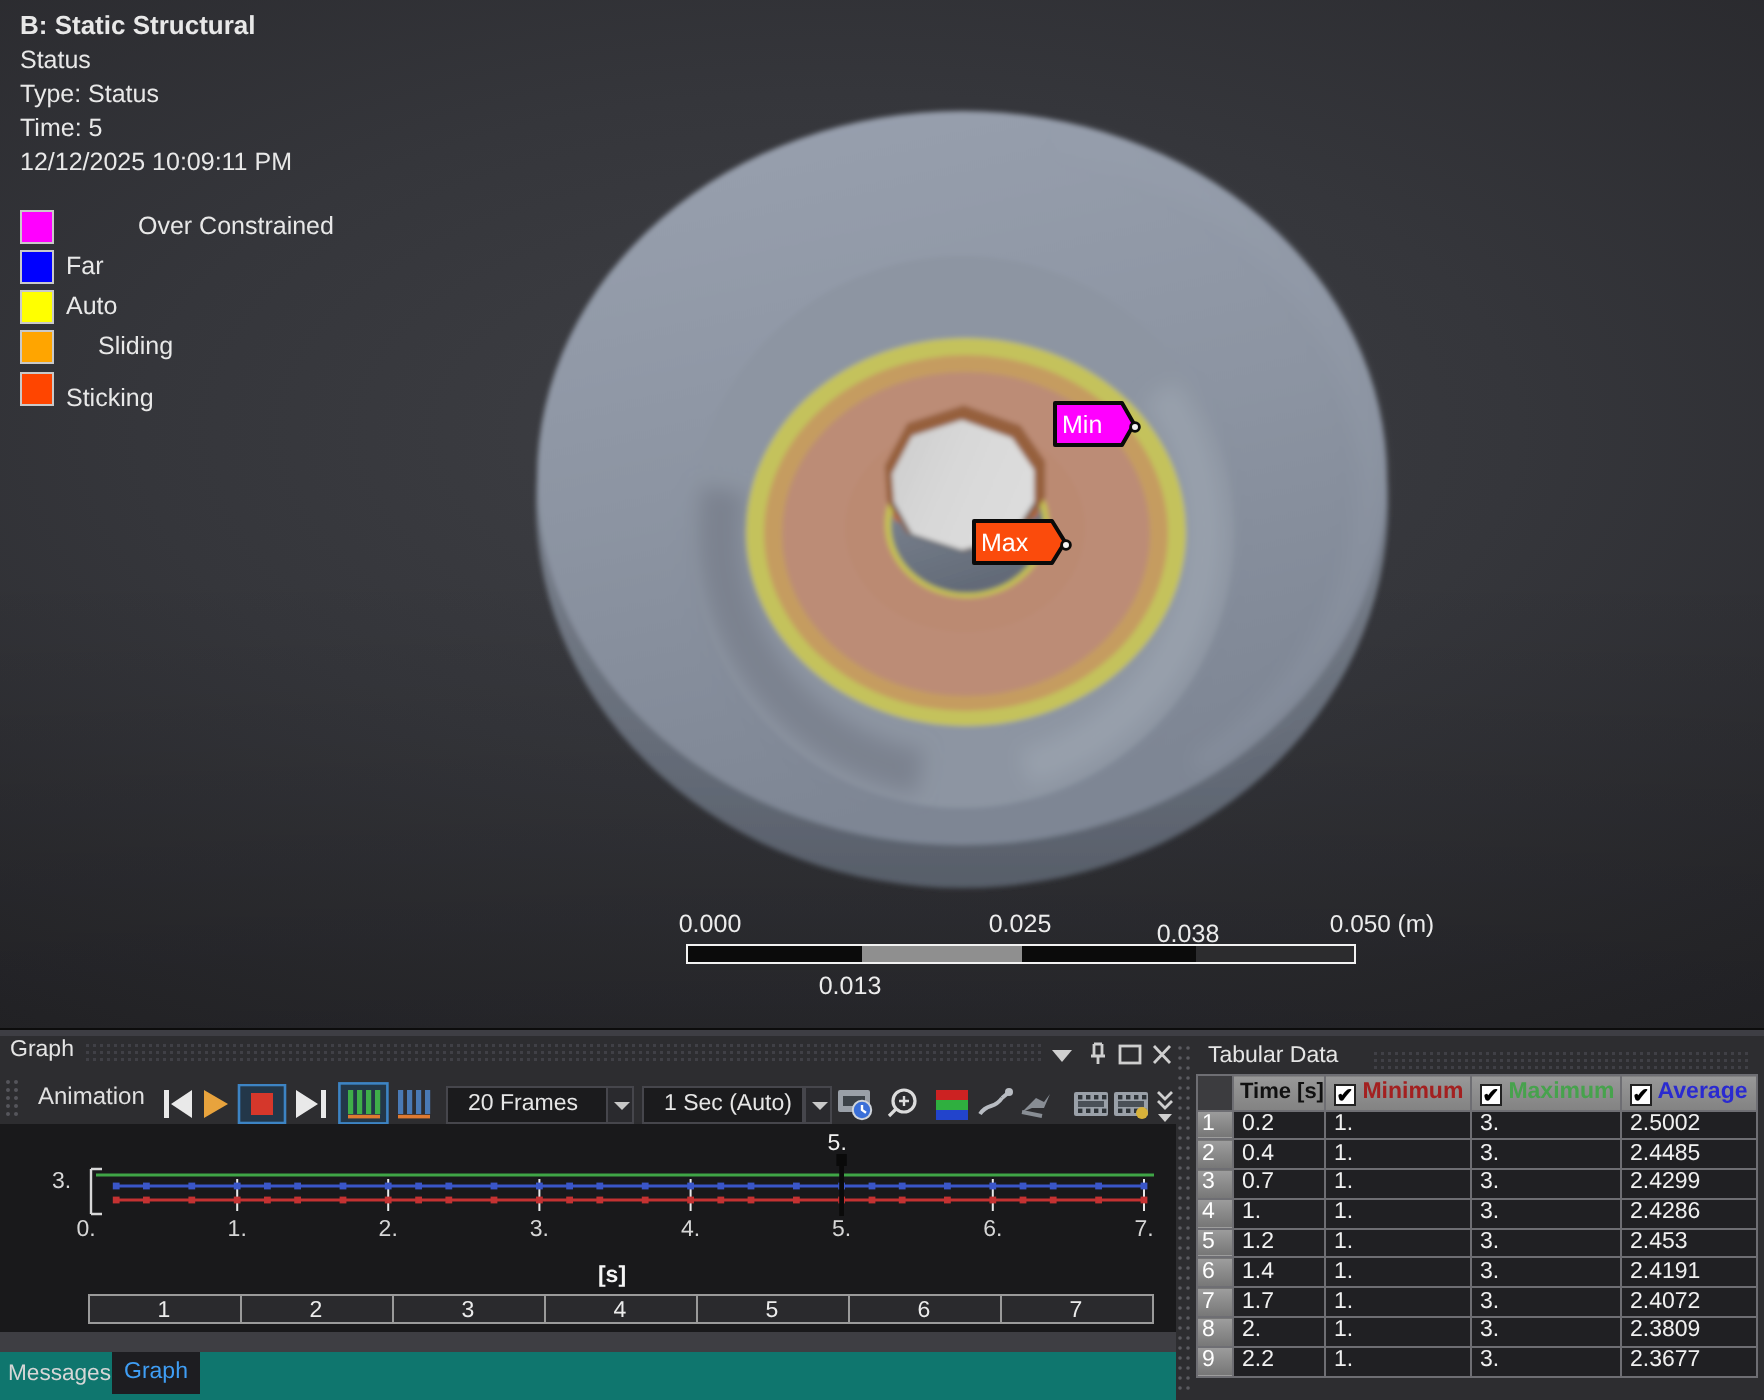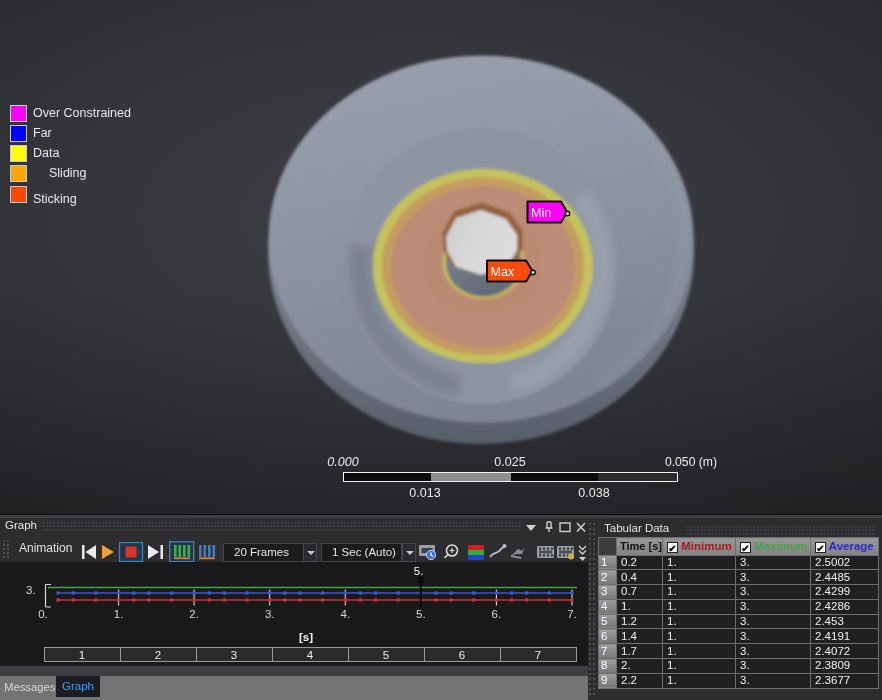--- a/index.html
+++ b/index.html
@@ -26,41 +26,42 @@
   background-image:radial-gradient(#404046 0.8px, transparent 1px);
   background-size:3.5px 3.5px; }
 #tbar { position:absolute; left:0; top:15px; width:588px; height:29px; }
 #tbar .lbl { position:absolute; color:#e0e0e0; font-size:12px; }
 .combo { position:absolute; height:19px; background:#1b1b1d; border:1px solid #46464c;
   color:#e6e6e6; font-size:11.5px; line-height:17px; padding-left:10px; }
 .cbtn { position:absolute; height:19px; width:14px; background:#2a2a2e; border:1px solid #46464c; }
 .cbtn:after { content:""; position:absolute; left:3px; top:7px; border:4px solid transparent; border-top-color:#c8c8c8; }
 #chart { position:absolute; left:0; top:44px; }
 #scrl { position:absolute; left:0; top:148px; width:588px; height:10px; background:#3e3e43; }
-#tabs { position:absolute; left:0; top:158px; width:588px; height:24px; background:#737373; }
+#tabs { position:absolute; left:0; top:158px; width:588px; height:24px; background:#0f766e; }
 #tabs .m { position:absolute; left:4px; top:5px; color:#d6d6d6; font-size:11.3px; }
 #tabs .g { position:absolute; left:56px; top:0; width:44px; height:21px; background:#1d1d21;
   color:#3f9ef5; font-size:11.5px; text-align:center; line-height:21px; }
 table { border-collapse:collapse; table-layout:fixed; }
 td { border:1px solid #6e6e73; font-size:11.5px; padding:0 0 0 4px; color:#f0f0f0;
   background:#202023; height:14.8px; line-height:13px; overflow:hidden; white-space:nowrap; }
 td.rn { background:linear-gradient(#9d9d9d,#767676); color:#fff; padding:0 0 0 2px; }
 td.hd { background:linear-gradient(#989898,#828282); color:#111; font-weight:bold; }
 .cb { display:inline-block; width:11px; height:11px; background:#fff; border:1px solid #222;
   color:#000; font-size:10px; line-height:11px; text-align:center; vertical-align:-2px; font-weight:bold; }
 </style>
 </head>
 <body>
 <div id="vp">
+  <div id="hdr"><b>B: Static Structural</b><br>Status<br>Type: Status<br>Time: 5<br>12/12/2025 10:09:11 PM</div>
   <div class="leg" style="top:104.5px; background:#ff00ff;"></div>
-    <div class="legt" style="top:104.5px;">Over Constrained</div>
+    <div class="legt" style="top:104.5px;margin-left:36px;">Over Constrained</div>
   <div class="leg" style="top:124.8px; background:#0000ff;"></div>
     <div class="legt" style="top:124.8px;">Far</div>
   <div class="leg" style="top:145.1px; background:#ffff00;"></div>
-    <div class="legt" style="top:145.1px;">Data</div>
+    <div class="legt" style="top:145.1px;">Auto</div>
   <div class="leg" style="top:165.4px; background:#ffa500;"></div>
     <div class="legt" style="top:165.4px;margin-left:16px;">Sliding</div>
   <div class="leg" style="top:185.7px; background:#ff4500;"></div>
     <div class="legt" style="top:191px;">Sticking</div>
   <svg class="abs" style="left:0;top:0;" width="882" height="514" viewBox="0 0 882 514">
     <defs>
       <filter id="soft" x="-8%" y="-8%" width="116%" height="116%">
           <feGaussianBlur stdDeviation="1.4"></feGaussianBlur>
         </filter>
       <filter id="soft2" x="-20%" y="-20%" width="140%" height="140%">
@@ -110,26 +111,26 @@
     </g>
     <g stroke="#0a0a0a" stroke-width="2" stroke-linejoin="round">
       <path d="M527.5,201.5 L561,201.5 L567,212 L561,222.5 L527.5,222.5 Z" fill="#ff00ff"></path>
       <circle cx="567.5" cy="213.5" r="2.2" fill="#f4f4f4" stroke-width="1.4"></circle>
       <path d="M487,260.5 L526,260.5 L532.5,271 L526,281.5 L487,281.5 Z" fill="#fb4b0c"></path>
       <circle cx="533" cy="272.5" r="2.2" fill="#f4f4f4" stroke-width="1.4"></circle>
     </g>
     <text x="531" y="216.5" font-size="12.5" fill="#fff" font-family="Liberation Sans">Min</text>
     <text x="490.5" y="275.5" font-size="12.5" fill="#fff" font-family="Liberation Sans">Max</text>
   </svg>
-  <div class="rlab" style="left:308px; top:455px;font-style:italic;">0.000</div>
+  <div class="rlab" style="left:320px; top:455px;">0.000</div>
   <div class="rlab" style="left:475px; top:455px;">0.025</div>
   <div class="rlab" style="left:646px; top:455px; width:90px; font-size:12.2px;">0.050 (m)</div>
   <div id="bar"><span style="width:87px;background:#0b0b0b;"></span><span style="width:80px;background:#8f8f8f;"></span><span style="width:87px;background:#0b0b0b;"></span></div>
   <div class="rlab" style="left:390px; top:486px;">0.013</div>
-  <div class="rlab" style="left:559px; top:486px;">0.038</div>
+  <div class="rlab" style="left:559px; top:460px;">0.038</div>
 </div>
 <div id="hdiv"></div>
 <div id="bl">
   <div class="ptitle" style="position:absolute;left:5px;top:1px;">Graph</div>
   <div class="hatch" style="left:42px; top:3px; width:480px;"></div>
   <svg class="abs" style="left:524px;top:3px;" width="64" height="12" viewBox="0 0 64 12">
     <path d="M2,4 L12,4 L7,10 Z" fill="#cfcfcf"></path>
     <g stroke="#cfcfcf" stroke-width="1.4" fill="none">
       <path d="M23,1 L27,1 M23,1 L23,7 L27,7 L27,1 M25,7 L25,11 M21.5,7 L28.5,7"></path>
       <rect x="36" y="2" width="10" height="8.5"></rect>

